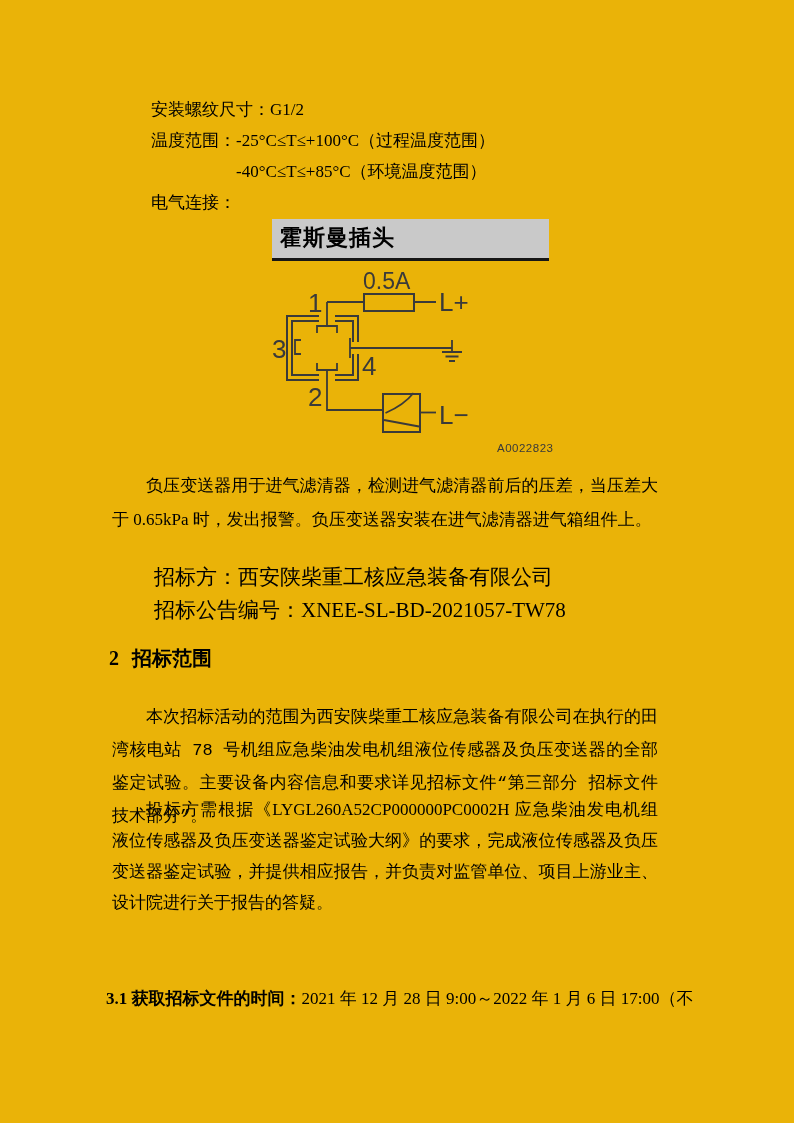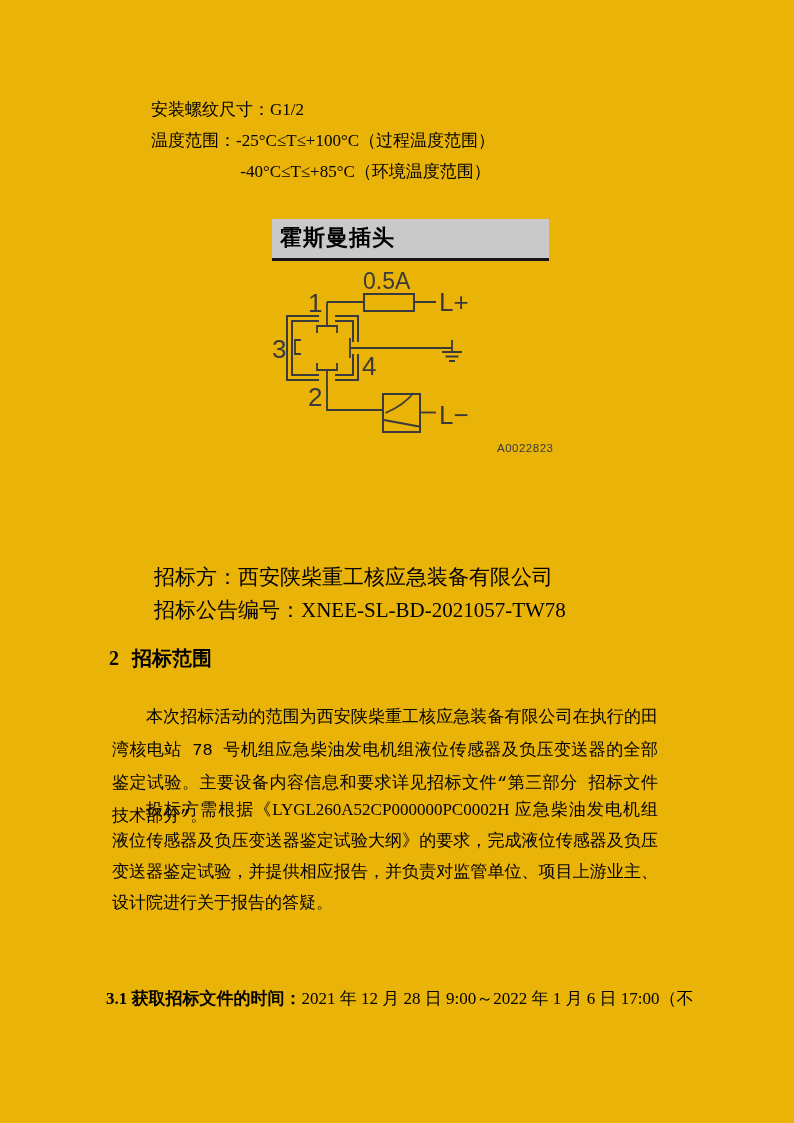--- a/index.html
+++ b/index.html
@@ -8,21 +8,21 @@
     position:relative;
     width:794px; height:1123px;
     background:#eab308;
     font-family:"Liberation Serif","DejaVu Serif",serif;
     color:#000000;
     overflow:hidden;
   }
   
   .spec-block { position:absolute; left:151px; top:94px; font-size:17px; line-height:31px; }
   .spec-row { white-space:nowrap; }
-  .spec-indent { margin-left:85px;text-align:center; }
+  .spec-indent { margin-left:85px; }
   
   .diagram-header {
     position:absolute; left:272px; top:219px; width:277px; height:42px;
     background:#c9c9c9; border-bottom:3px solid #161616;
     padding:4px 8px 0 8px;
     font-size:22px; font-weight:bold; letter-spacing:1px;
   }
   
   .circuit { position:absolute; left:270px; top:262px; }
   .circuit text {
@@ -47,20 +47,21 @@
 </style>
 </head>
 <body>
 
 <div class="page">
 
   <div class="spec-block">
     <div class="spec-row">安装螺纹尺寸：G1/2</div>
     <div class="spec-row"><span>温度范围：</span><span>-25°C≤T≤+100°C（过程温度范围）</span></div>
     <div class="spec-row spec-indent">-40°C≤T≤+85°C（环境温度范围）</div>
+    <div class="spec-row">电气连接：</div>
   </div>
 
   <div class="diagram-header">
     <span>霍斯曼插头</span>
   </div>
 
   <svg class="circuit" width="300" height="200" viewBox="0 0 300 200">
 
     <text x="93" y="27" font-size="23">0.5A</text>
 
@@ -87,20 +88,21 @@
     <text x="38" y="144" font-size="26">2</text>
     <rect class="box" x="113" y="132" width="37" height="38"></rect>
     <path class="wire" d="M115.5 151 Q134 143 143.5 131"></path>
     <path class="wire" d="M114 158 L149 164.5"></path>
     <path class="wire" d="M150 150.5 H166"></path>
     <text x="169" y="162" font-size="26">L−</text>
 
     <text x="227" y="190" font-size="11.5" fill="#6e6e6e" letter-spacing="0.5">A0022823</text>
   </svg>
 
+  <p class="para p-transmitter">负压变送器用于进气滤清器，检测进气滤清器前后的压差，当压差大于 0.65kPa 时，发出报警。负压变送器安装在进气滤清器进气箱组件上。</p>
 
   <div class="tender-block">
     <div>招标方：西安陕柴重工核应急装备有限公司</div>
     <div>招标公告编号：XNEE-SL-BD-2021057-TW78</div>
   </div>
 
   <div class="h-section h-sec2">2 招标范围</div>
   <p class="para s2p1">本次招标活动的范围为西安陕柴重工核应急装备有限公司在执行的田湾核电站 78 号机组应急柴油发电机组液位传感器及负压变送器的全部鉴定试验。主要设备内容信息和要求详见招标文件“第三部分 招标文件技术部分”。</p>
   <p class="para s2p2">投标方需根据《LYGL260A52CP000000PC0002H 应急柴油发电机组液位传感器及负压变送器鉴定试验大纲》的要求，完成液位传感器及负压变送器鉴定试验，并提供相应报告，并负责对监管单位、项目上游业主、设计院进行关于报告的答疑。</p>
 

